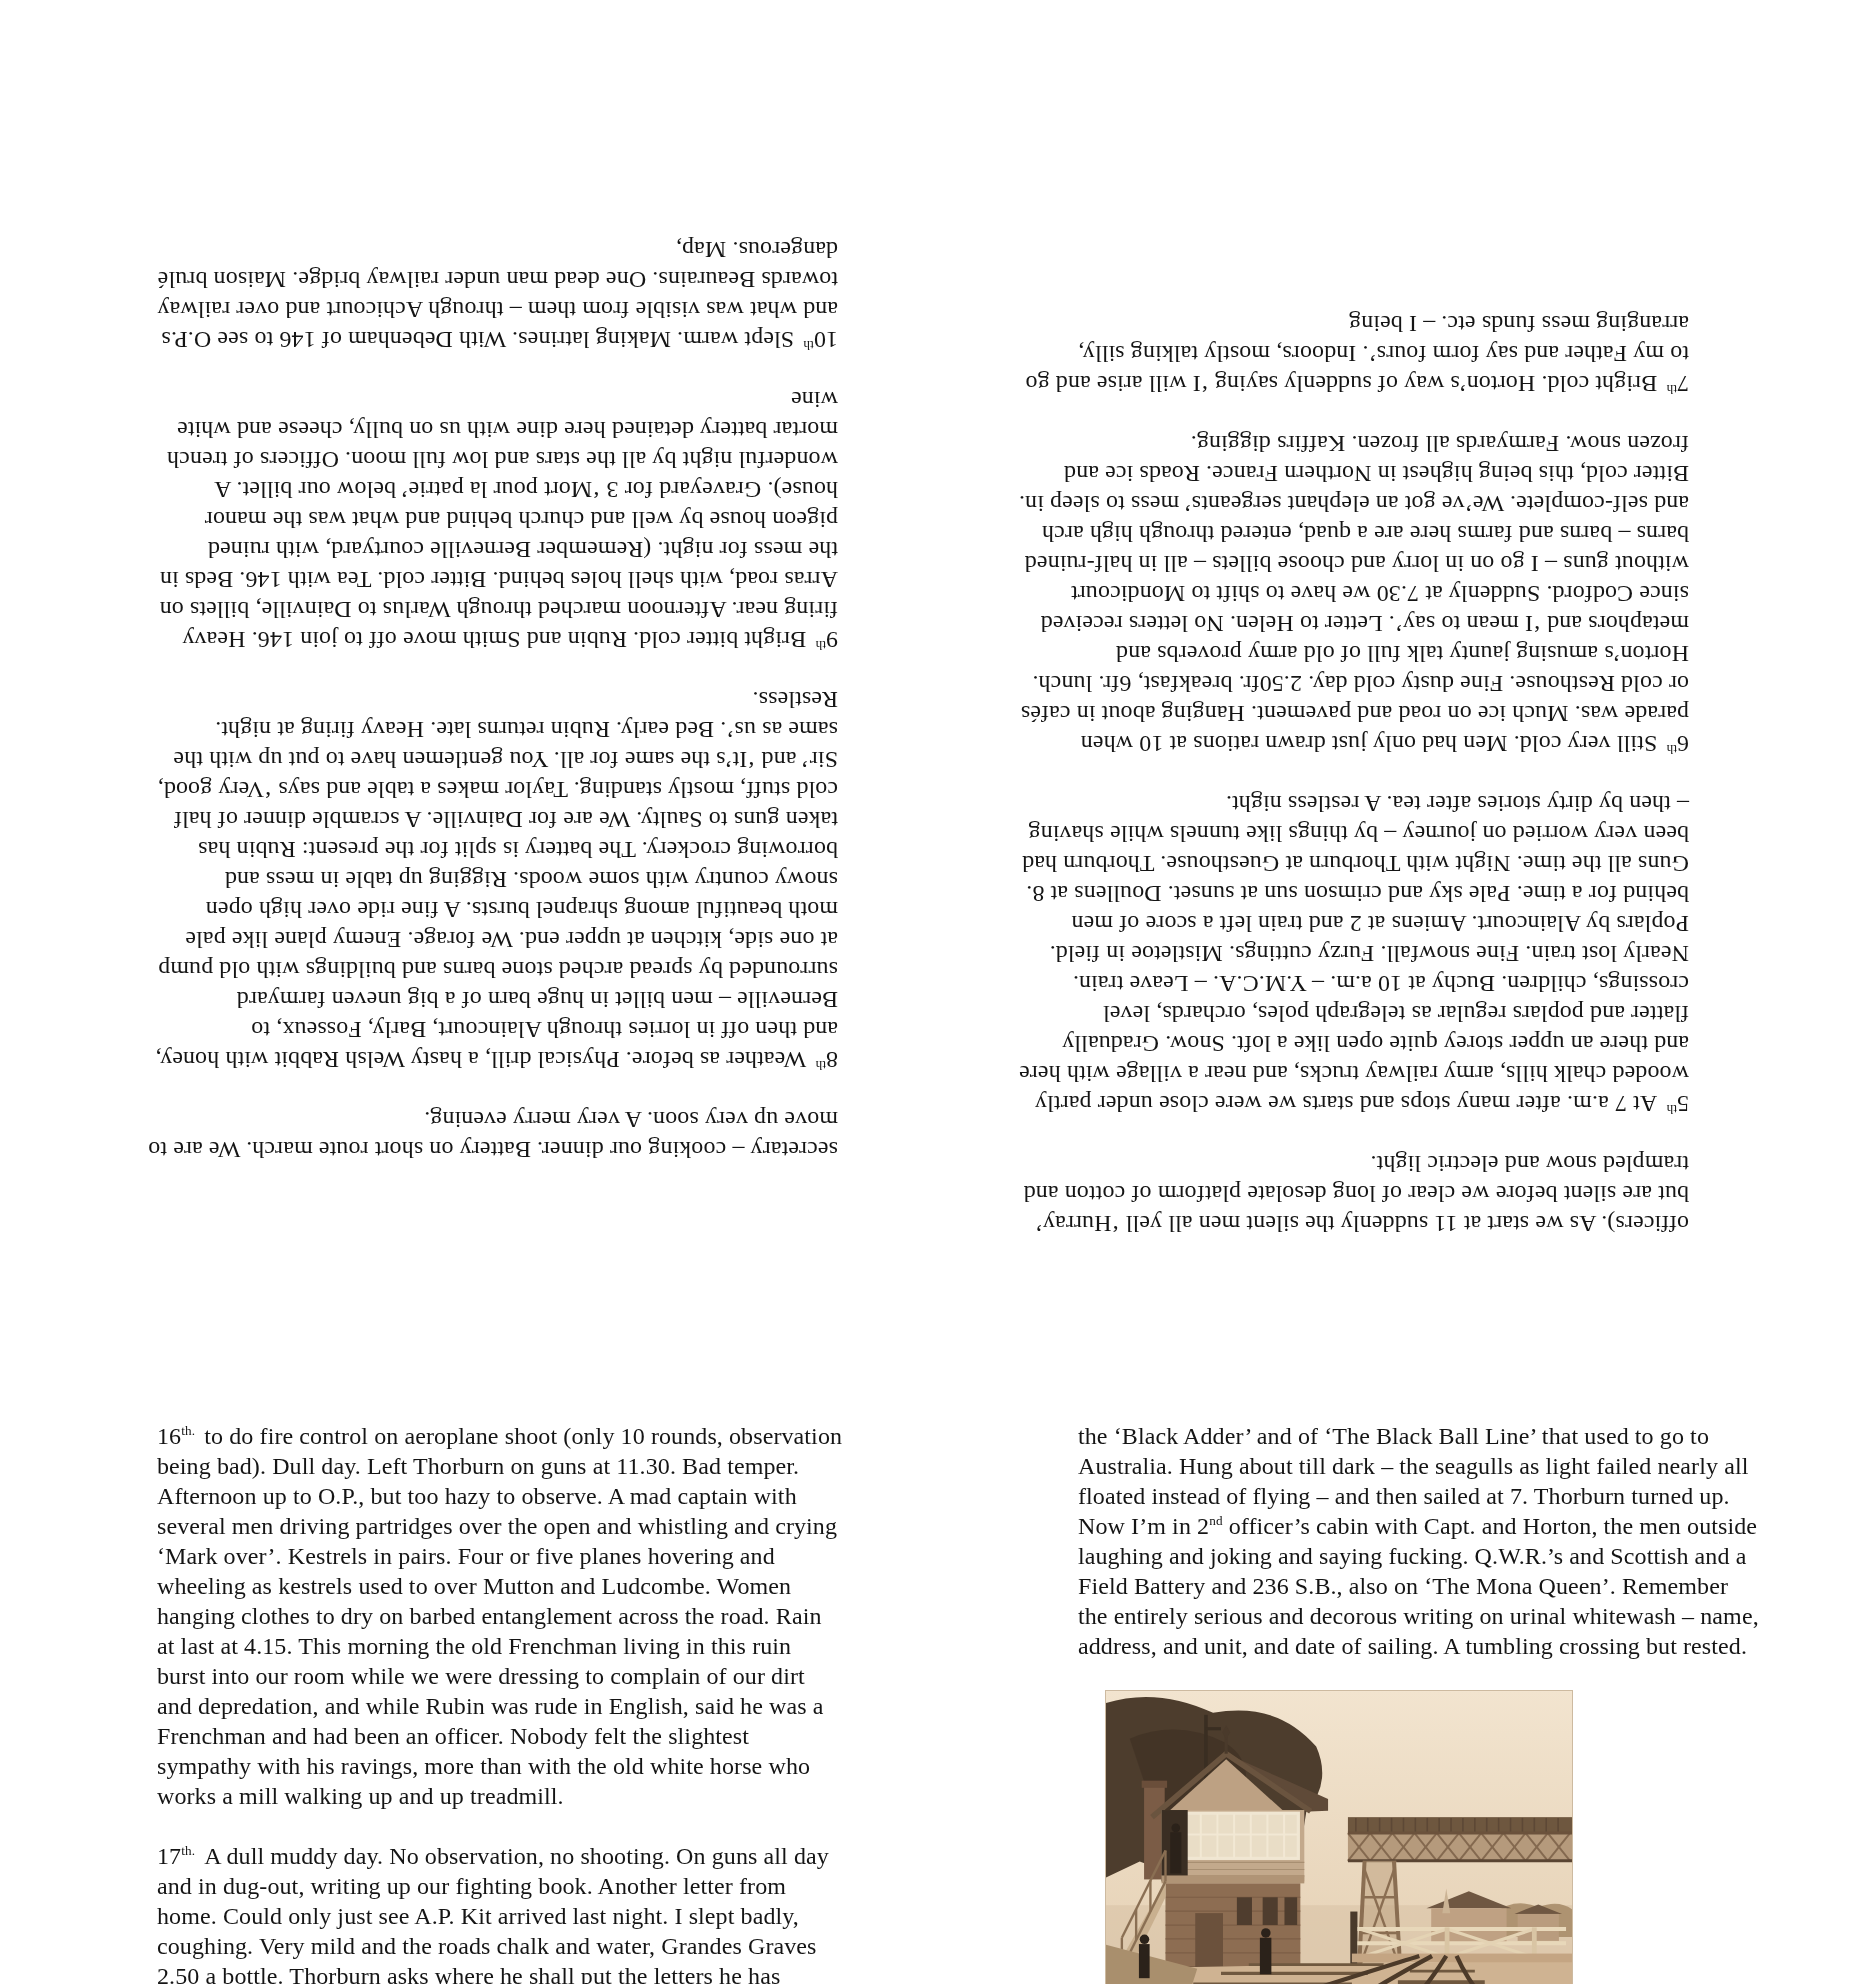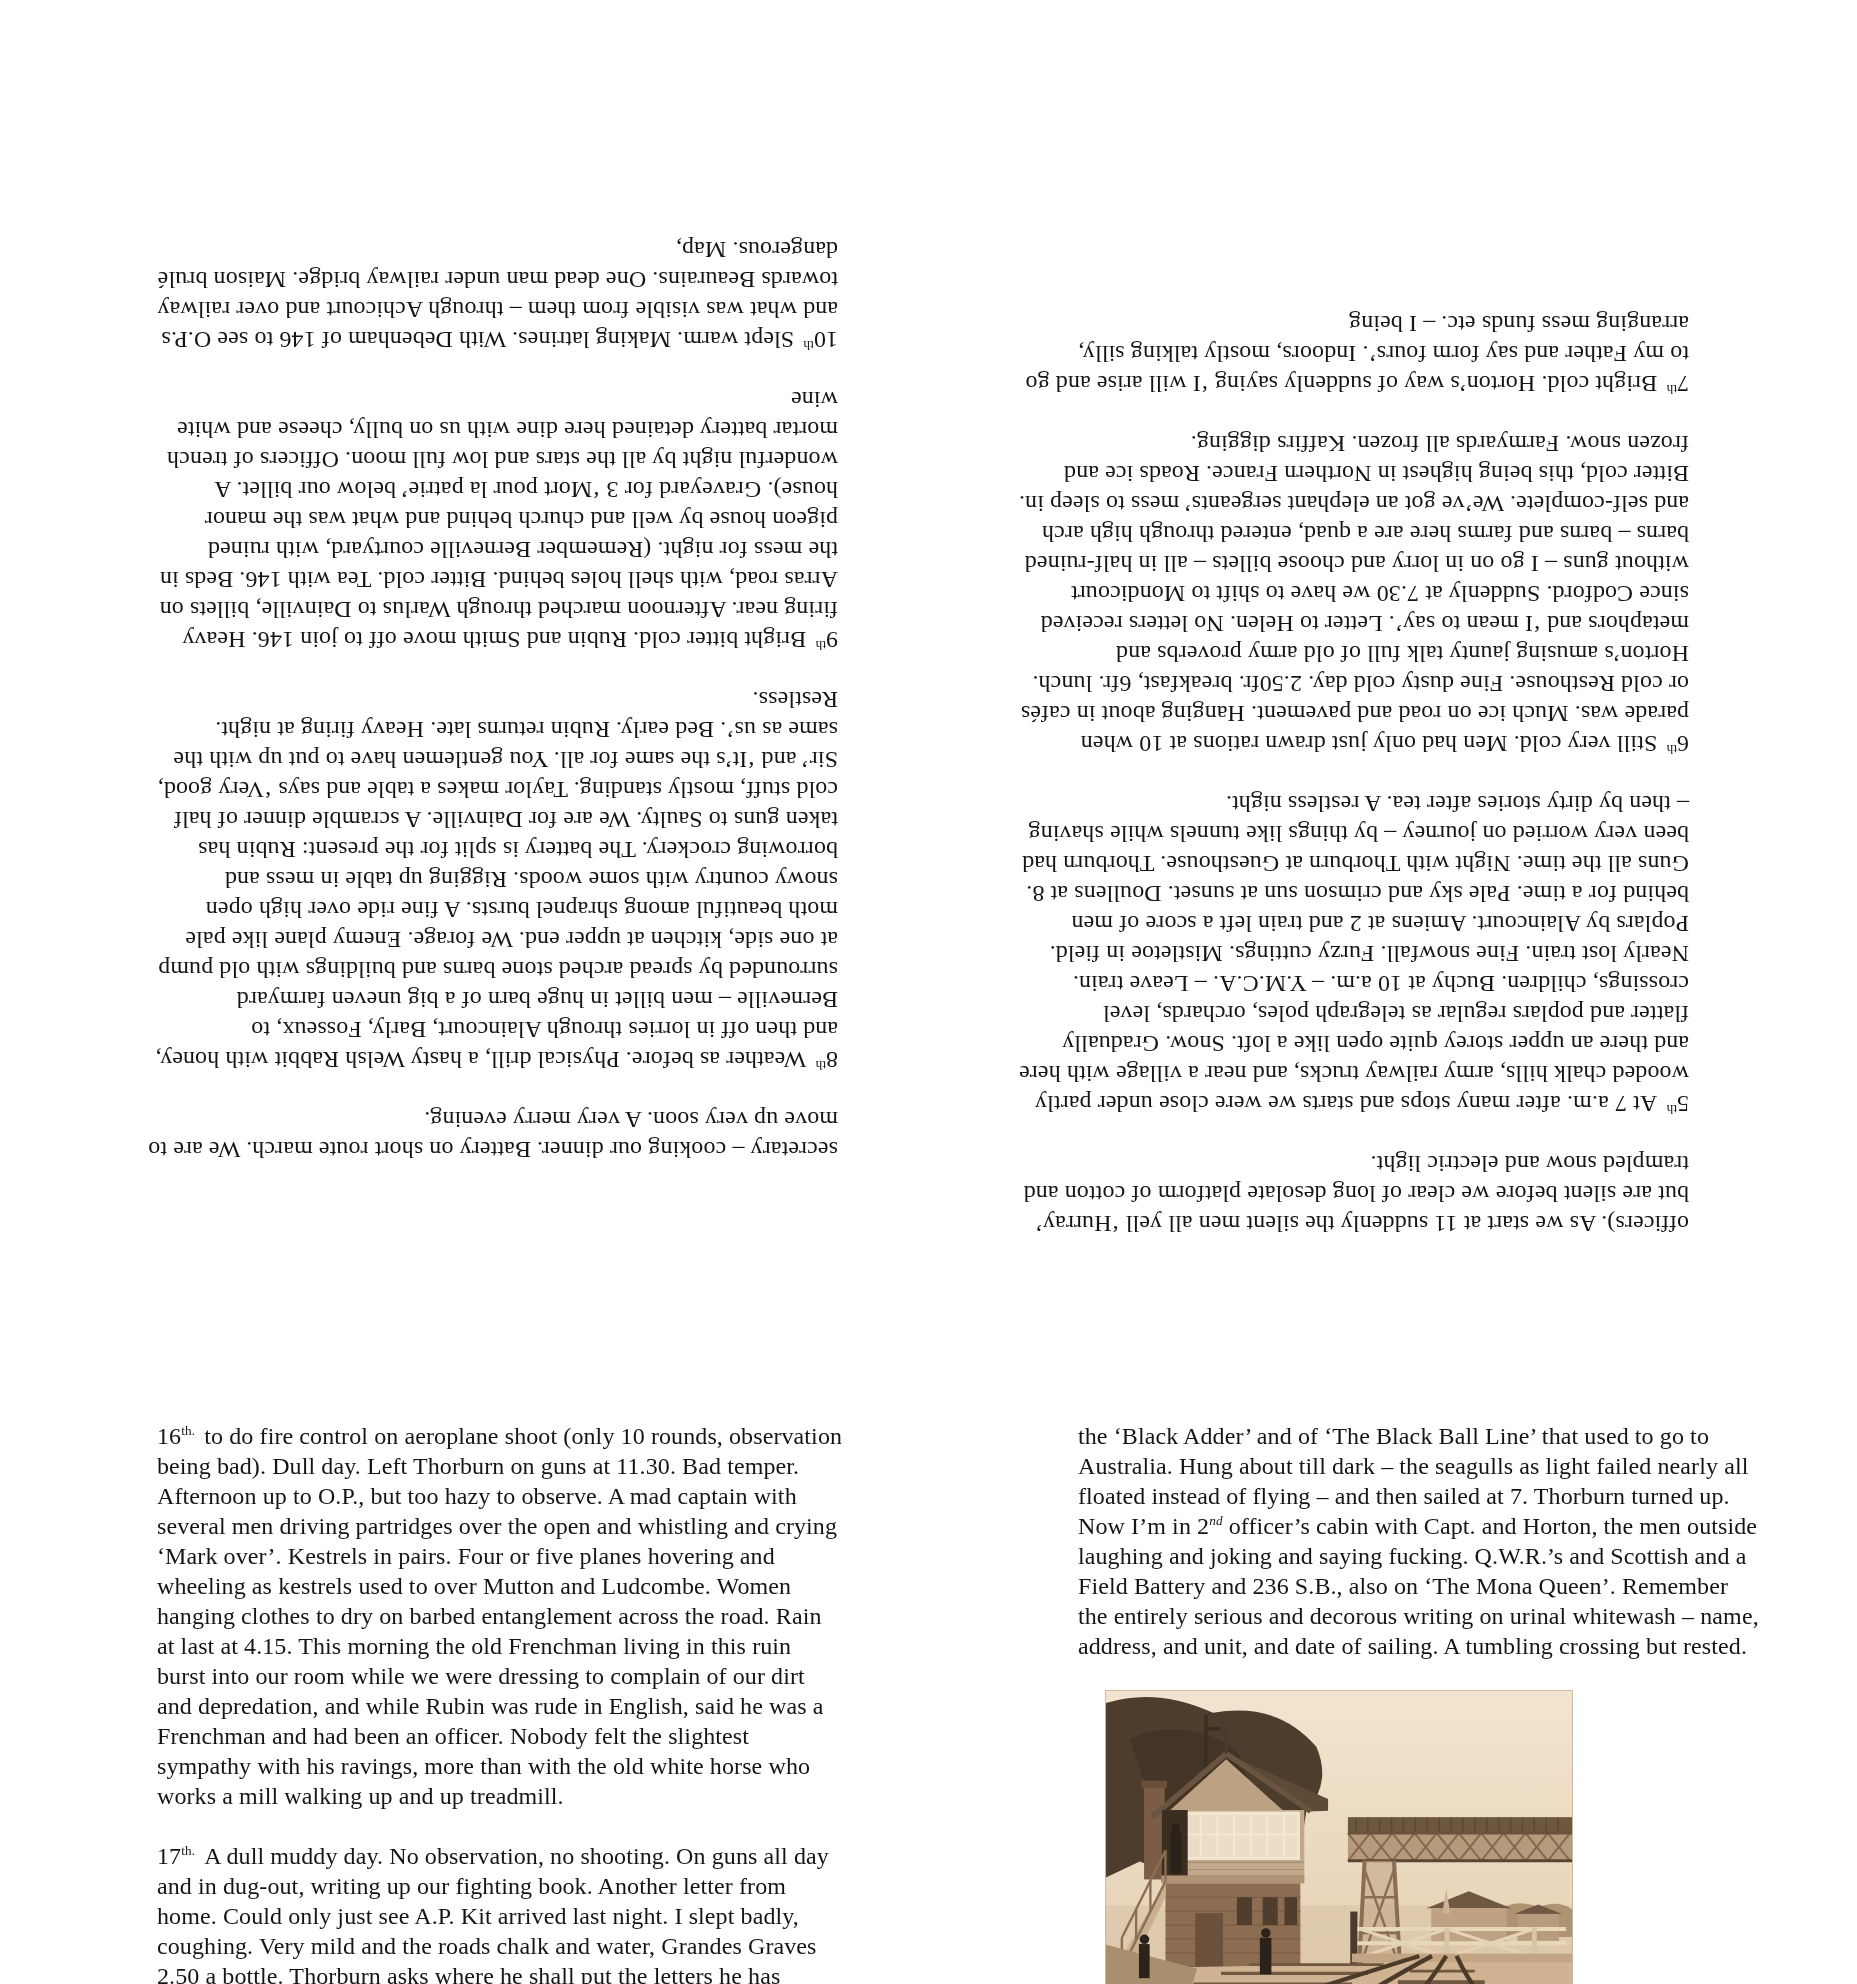--- a/index.html
+++ b/index.html
@@ -10,21 +10,21 @@
     font-family:"Liberation Serif", serif;
     color:#151515;
     overflow:hidden;
   }
   .page { position:absolute; font-size:24px; line-height:30px; letter-spacing:0.1px; }
   .rot  { transform:rotate(180deg); }
   .entry { margin:0 0 30px 0; text-align:left; }
   .entry:last-child { margin-bottom:0; }
   sup.ord { font-size:55%; line-height:0; }
   sup.ord:not(:empty) { margin-right:.7em; }
-  sup.inline-sup { font-size:55%; line-height:0;font-style:italic; }
+  sup.inline-sup { font-size:55%; line-height:0; }
   #page-tl { left:147px;  bottom:1461px; width:691px; }
   #page-tr { left:1014px; bottom:1387px; width:675px; }
   #page-bl { left:157px;  top:1421px; width:687px; }
   #page-br { left:1078px; top:1421px; width:683px; }
   figure.photo { margin:28px 0 0 0; width:466px; margin-left:28px; }
   figure.photo svg { display:block; outline:0.4px solid #cdbaa0; }
 </style>
 </head>
 <body>
 

